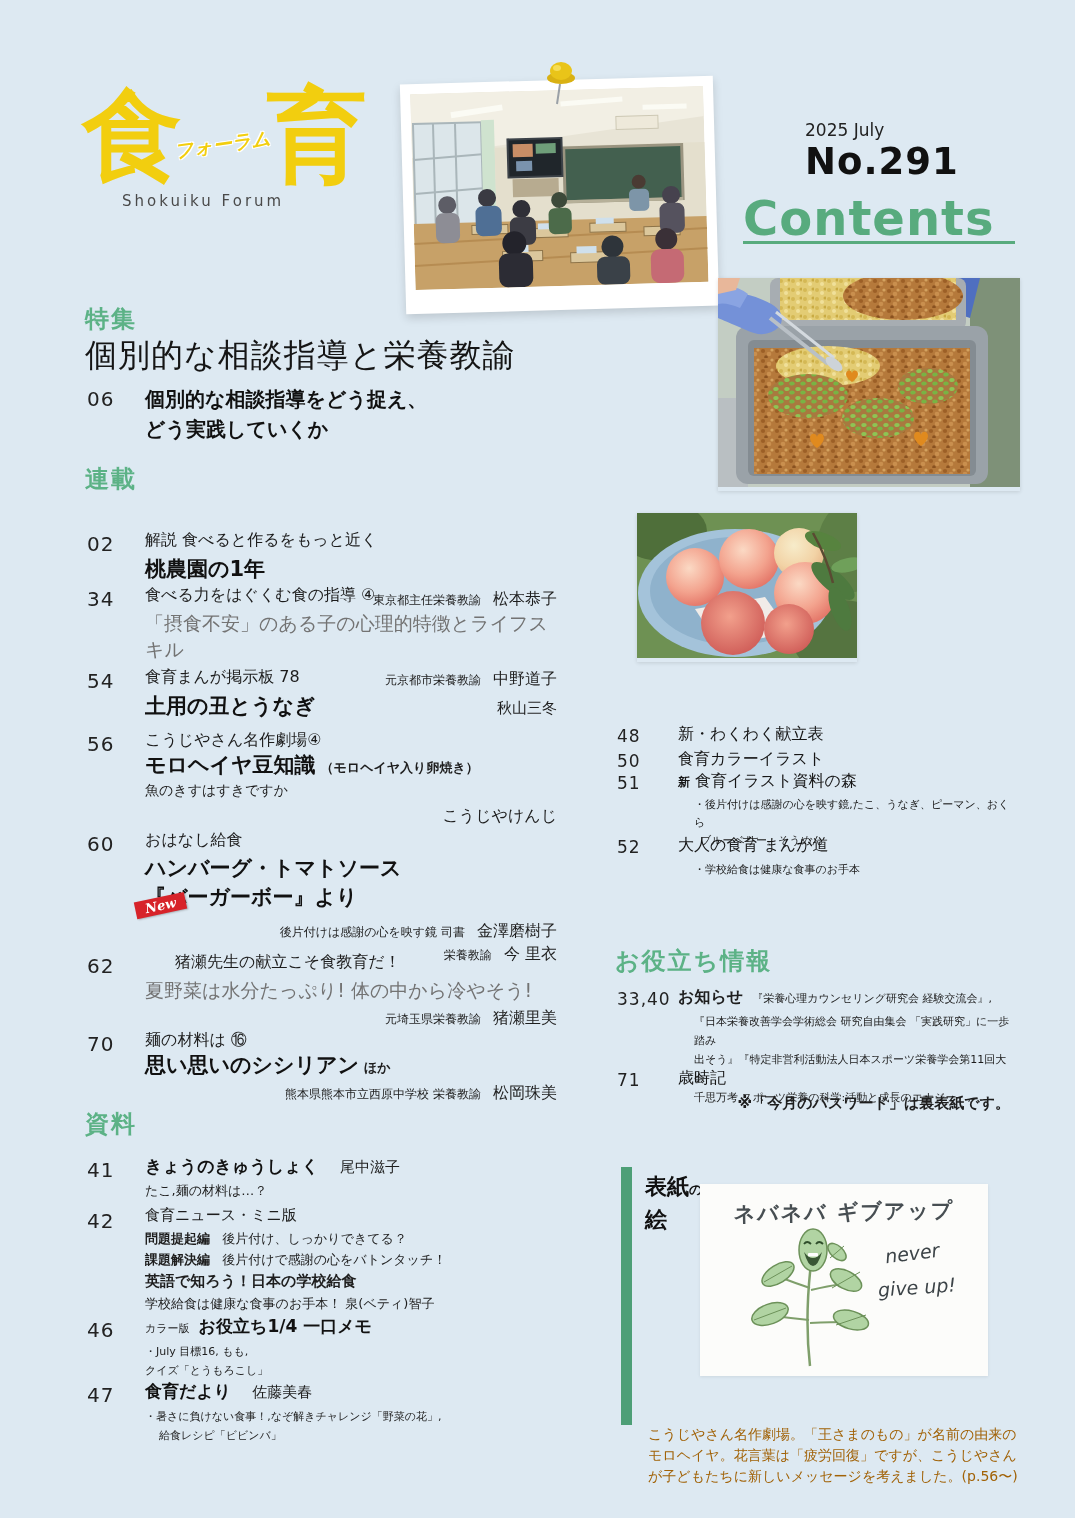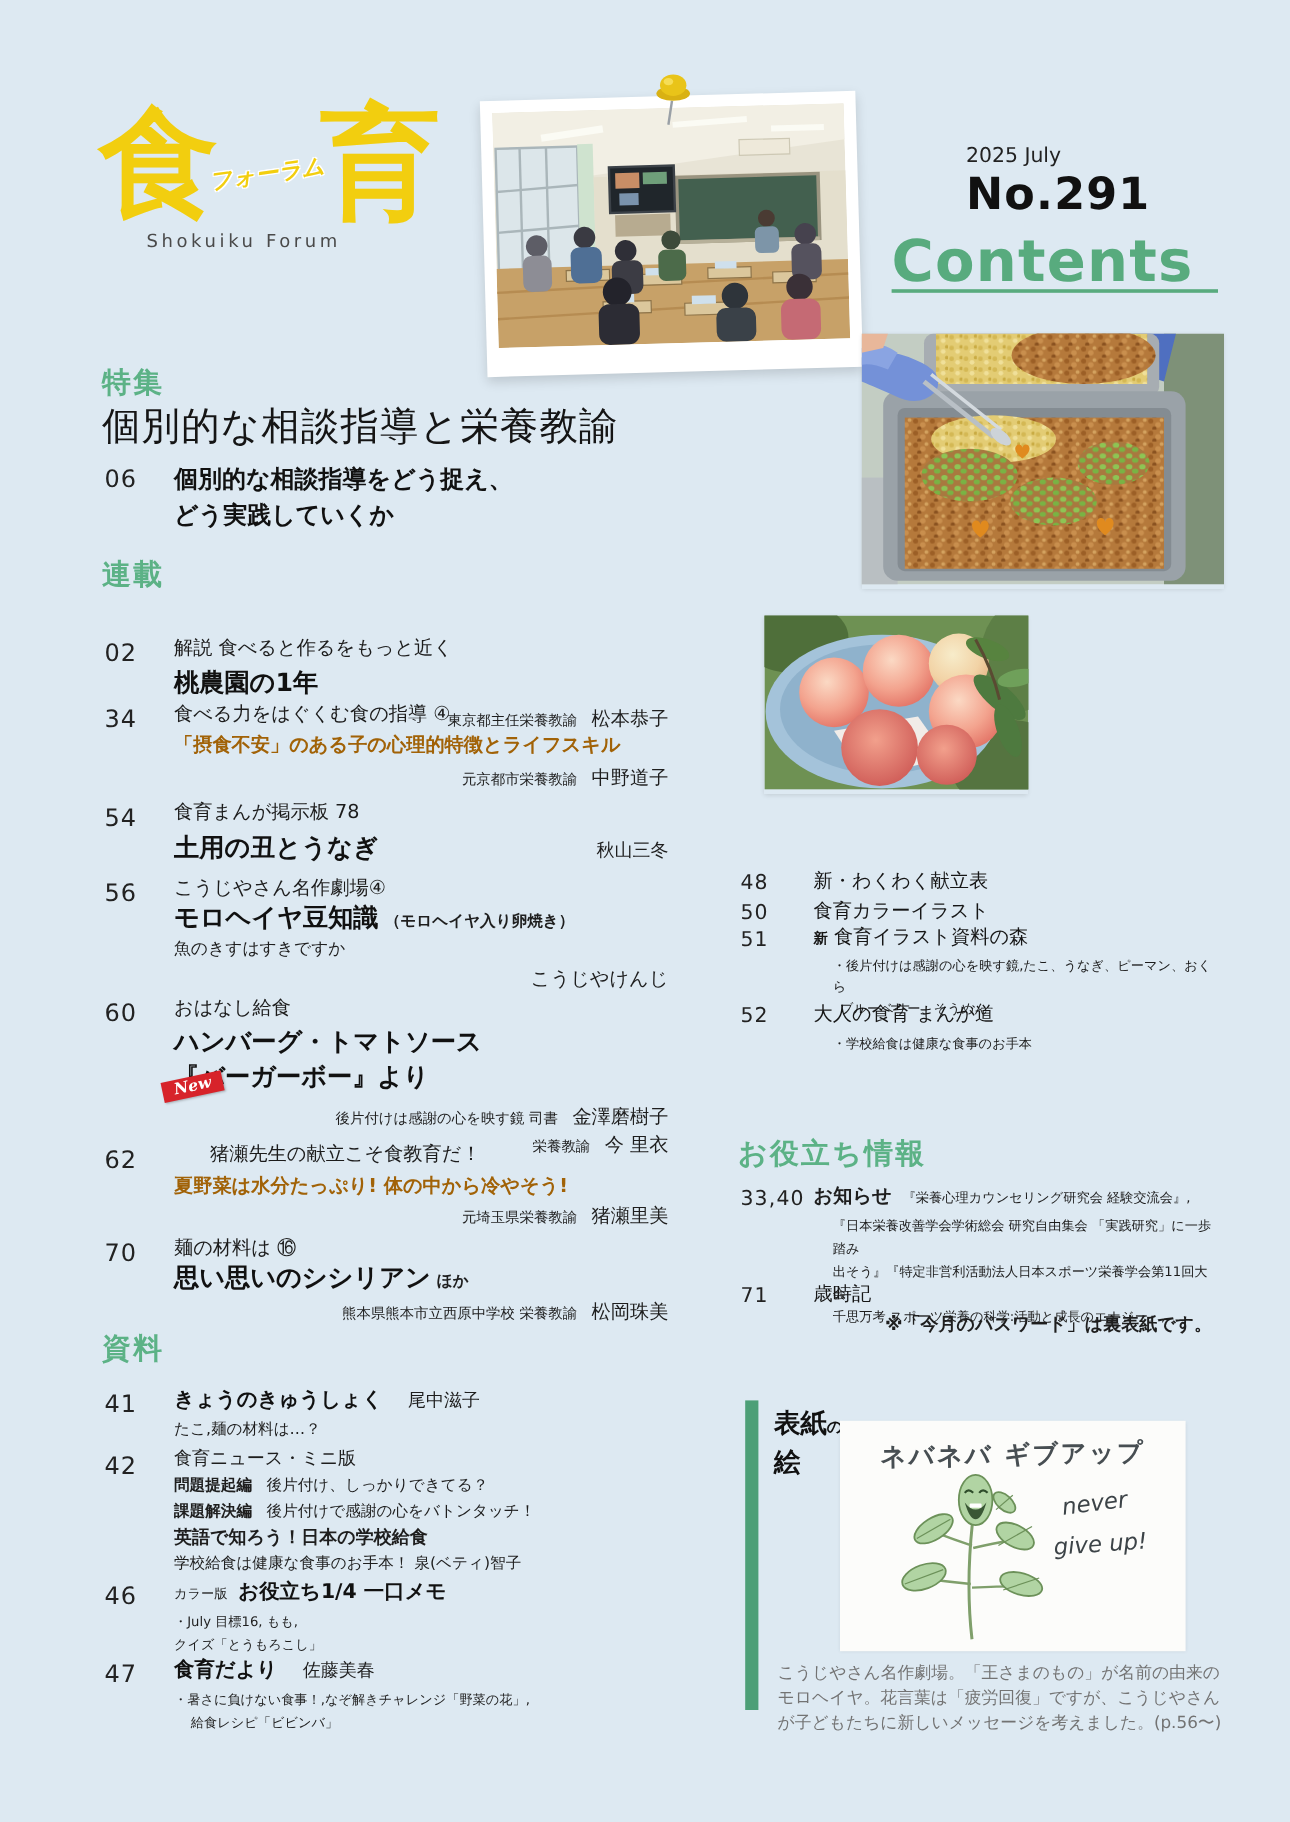--- a/index.html
+++ b/index.html
@@ -19,21 +19,21 @@
   .rule{background:#58ab7e;height:3px;}
   
   .lbl{font-size:24px;font-weight:bold;color:#5cb286;letter-spacing:2px;}
   .feature-title{font-size:32px;font-weight:normal;letter-spacing:1px;color:#151515;}
   
   .item{position:absolute;left:85px;width:472px;}
   .item .num{position:absolute;left:2px;top:3px;font-size:20px;color:#222;letter-spacing:1px;}
   .item .bd{margin-left:60px;}
   .kick{font-size:16px;line-height:22px;color:#1c1c1c;}
   .t-lg{font-size:21px;font-weight:bold;margin-top:4px;color:#111;}
-  .t-md{font-size:16px;font-weight:bold;margin-top:5px;color:#a16207;}
+  .t-md{font-size:19px;font-weight:normal;margin-top:5px;color:#737373;}
   .t-note{font-size:13px;font-weight:bold;}
   .sub{font-size:14px;margin-top:3px;}
   .credit{text-align:right;margin-top:6px;}
   .credit .org{font-size:12px;}
   .credit .nm{font-size:16px;margin-left:7px;}
   .trow{display:flex;justify-content:space-between;align-items:baseline;}
   .feat-line{font-size:20px;font-weight:bold;line-height:30px;color:#111;}
   .indent30{margin-left:30px;}
   .rel{position:relative;display:inline-block;}
   .badge{position:absolute;left:-10px;top:15px;transform:rotate(-12deg);background:#d7232a;color:#fff;
@@ -68,21 +68,21 @@
   .photo{position:absolute;box-shadow:0 1px 4px rgba(0,0,0,.12);}
   
   .cover-bar{position:absolute;left:621px;top:1167px;width:11px;height:258px;background:#4d9f77;}
   .cover-lbl{position:absolute;left:645px;top:1172px;font-size:22px;font-weight:bold;line-height:30px;color:#111;}
   .cover-lbl .small{font-size:13px;}
   .art-box{position:absolute;left:700px;top:1184px;width:288px;height:192px;background:#fcfcfa;
            box-shadow:0 1px 3px rgba(0,0,0,.08);}
   .art-title{position:absolute;left:0;top:14px;width:100%;text-align:center;font-size:21px;
              color:#474e52;letter-spacing:2px;transform:rotate(-1deg);font-weight:bold;}
   .art-en{position:absolute;font-size:19px;color:#3c4347;font-style:italic;}
-  .caption{position:absolute;left:648px;top:1384px;width:370px;font-size:14px;line-height:21px;color:#737373;}
+  .caption{position:absolute;left:648px;top:1424px;width:370px;font-size:14px;line-height:21px;color:#a16207;}
 </style>
 </head>
 <body>
 
 <div class="page">
 
   <div class="abs" style="left:82px;top:86px;">
     <div class="logo-row">
       <span class="logo-k">食</span>
       <span class="logo-kana">フォーラム</span>

